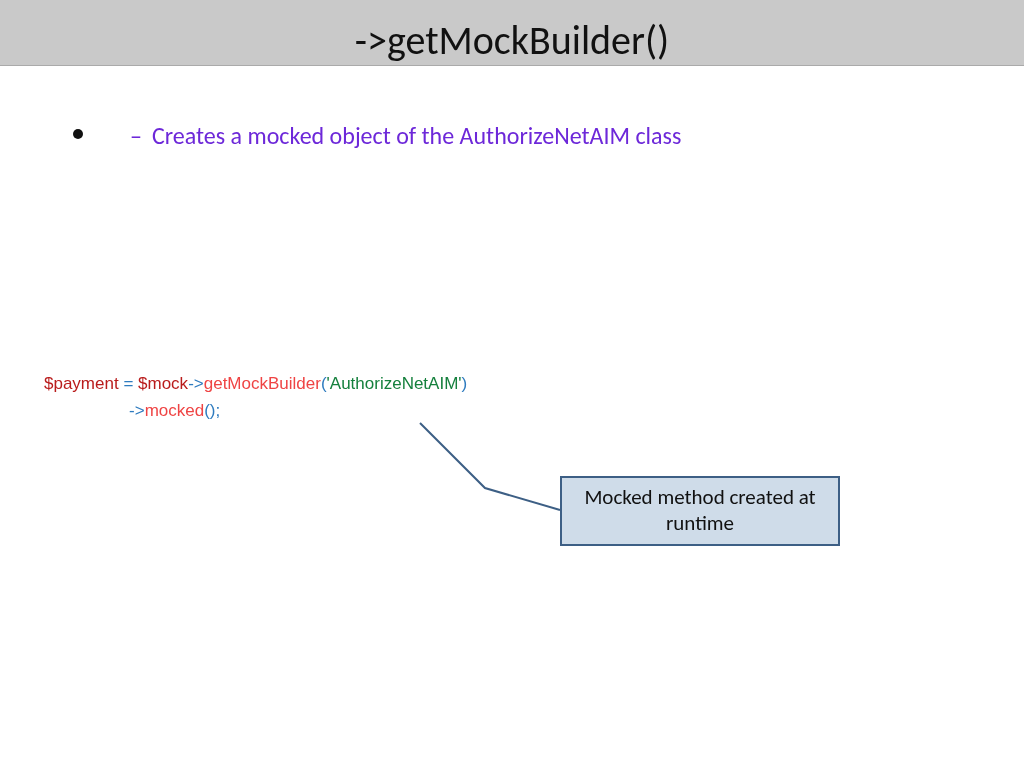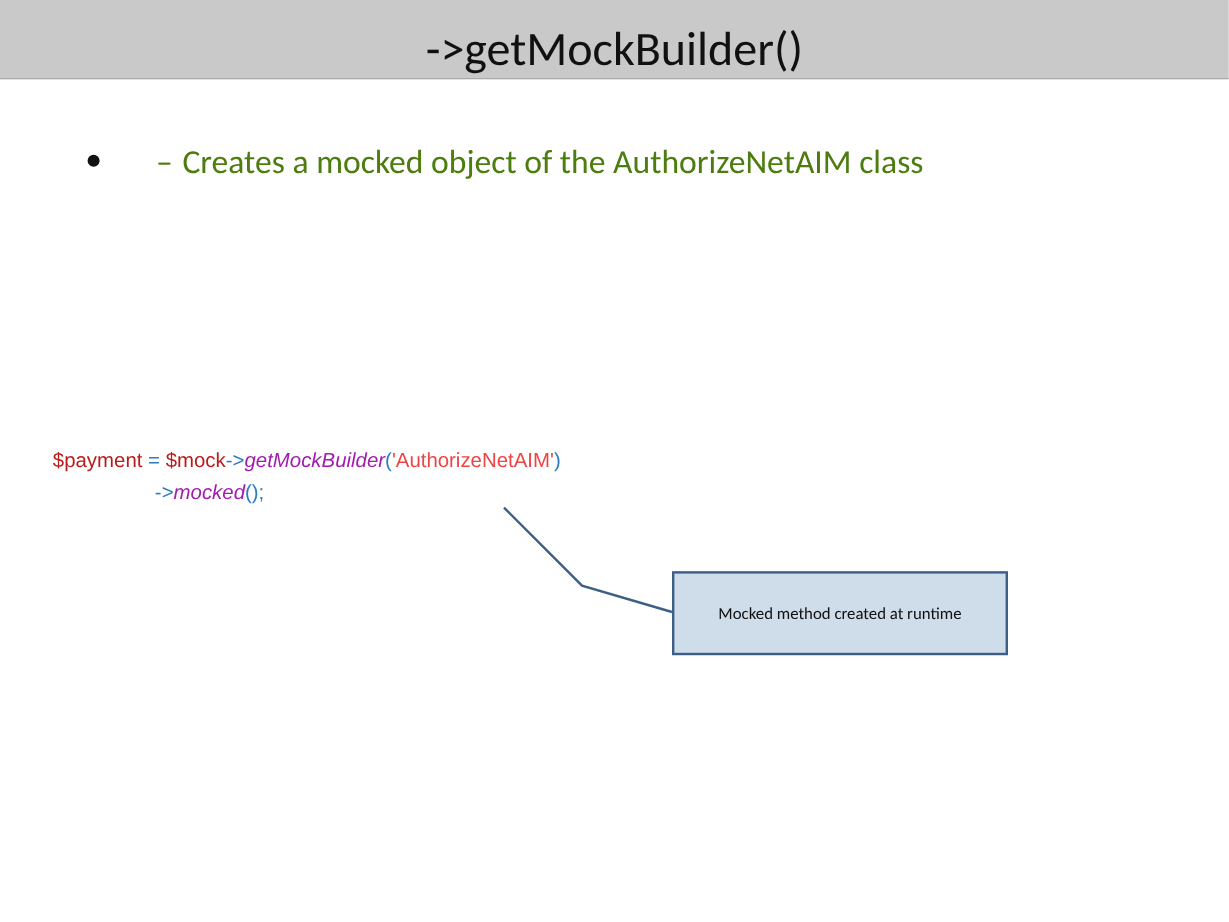--- a/index.html
+++ b/index.html
@@ -34,22 +34,22 @@
     font-size: 32px;
     color: #111;
     margin-bottom: 10px;
   }
   ul.sub {
     list-style: none;
     padding-left: 30px;
     margin-top: 14px;
   }
   ul.sub > li {
-    font-size: 28px;
-    color: #4d7c0f;
+    font-size: 24px;
+    color: #6d28d9;
     position: relative;
     padding-left: 22px;
     line-height: 1.35;
   }
   ul.sub > li::before {
     content: "–";
     position: absolute;
     left: 0;
     top: 0;
   }
@@ -58,36 +58,36 @@
     left: 44px;
     top: 370px;
     font-family: Verdana, Geneva, sans-serif;
     font-size: 17px;
     line-height: 1.6;
     white-space: pre;
     color: #333;
   }
   .tk-var   { color: #b91c1c; }
   .tk-op    { color: #2e7bbf; }
-  .tk-call  { color: #a21caf; font-style: italic; }
+  .tk-call  { color: #ef4444; }
   .tk-paren { color: #2e7bbf; }
-  .tk-str   { color: #ef4444; margin-top: 11px; }
+  .tk-str   { color: #15803d; margin-top: 11px; }
   .callout-box {
     position: absolute;
     left: 560px;
     top: 476px;
     width: 280px;
     height: 70px;
     background: #cfdce9;
     border: 2px solid #3d5f85;
     display: flex;
-    align-items: center;
+    align-items: flex-start;
     justify-content: center;
     text-align: center;
-    font-size: 14px;
+    font-size: 21px;
     padding: 6px 14px;
     color: #111;
   }
   svg.connector {
     position: absolute;
     left: 0;
     top: 0;
     width: 1024px;
     height: 768px;
     pointer-events: none;

